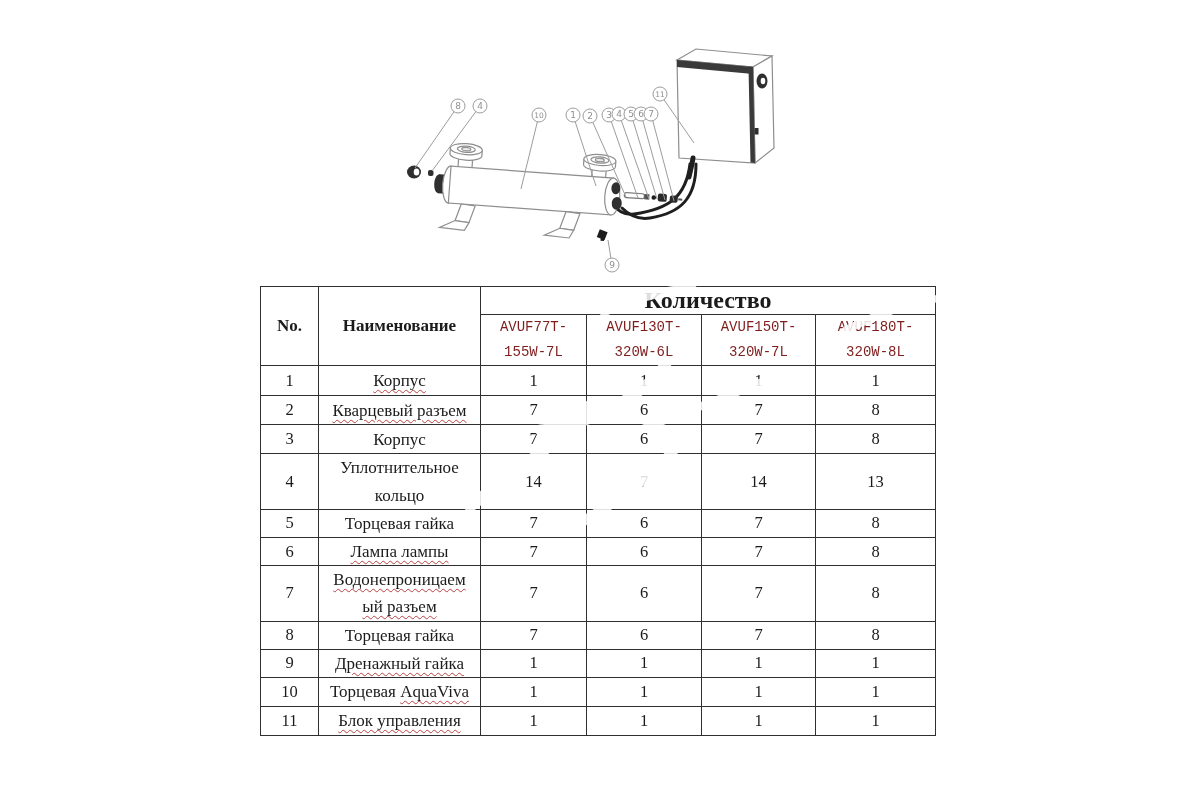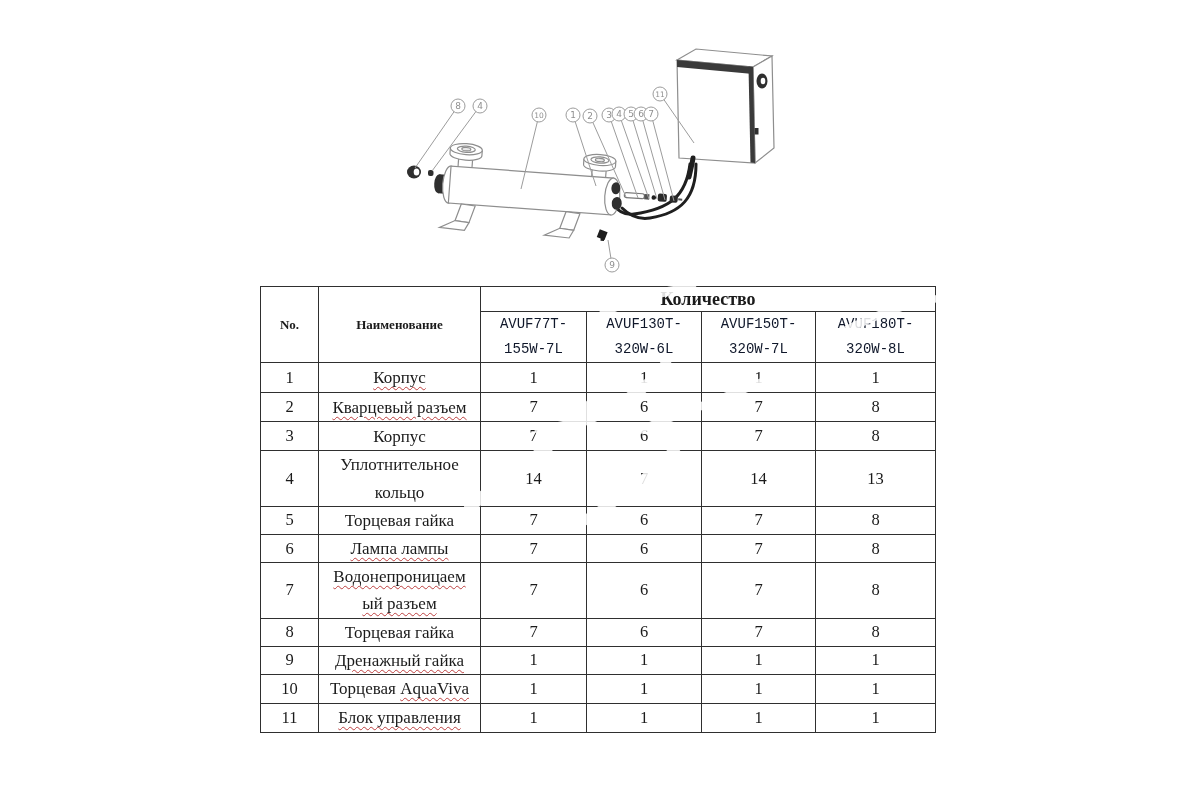--- a/index.html
+++ b/index.html
@@ -3,24 +3,24 @@
 <meta charset="utf-8">
 <style>
   html,body{margin:0;padding:0;background:#fff;}
   .stage{position:relative;width:1200px;height:800px;background:#ffffff;overflow:hidden;
          font-family:"Liberation Serif",serif;color:#1b1b1b;}
   .diagram-svg{position:absolute;left:0;top:0;}
   
   table.parts{position:absolute;left:260px;top:286px;border-collapse:collapse;table-layout:fixed;}
   table.parts th,table.parts td{border:1.5px solid #2f2f2f;text-align:center;vertical-align:middle;
          padding:0;overflow:hidden;}
-  th.rh{font-weight:bold;font-size:13px;margin-left:24px;}
-  th.qty-h{font-weight:bold;font-size:18px;height:24px;}
+  th.rh{font-weight:bold;font-size:17px;margin-left:24px;}
+  th.qty-h{font-weight:bold;font-size:24px;height:24px;}
   th.model{font-family:"Liberation Mono",monospace;font-weight:normal;font-size:14px;
-         white-space:pre-line;line-height:1.8;height:50px;color:#0f172a;}
+         white-space:pre-line;line-height:1.8;height:50px;color:#7f1d1d;}
   td.num{font-size:16.5px;}
   td.q{font-size:16.5px;}
   td.nm{font-size:17px;white-space:pre-line;line-height:1.6;}
   .wavy{text-decoration-line:underline;text-decoration-style:wavy;
         text-decoration-color:#bd4040;text-decoration-thickness:1px;text-underline-offset:3px;}
   
   .wm-svg{position:absolute;left:0;top:0;pointer-events:none;}
 </style>
 </head>
 <body>

